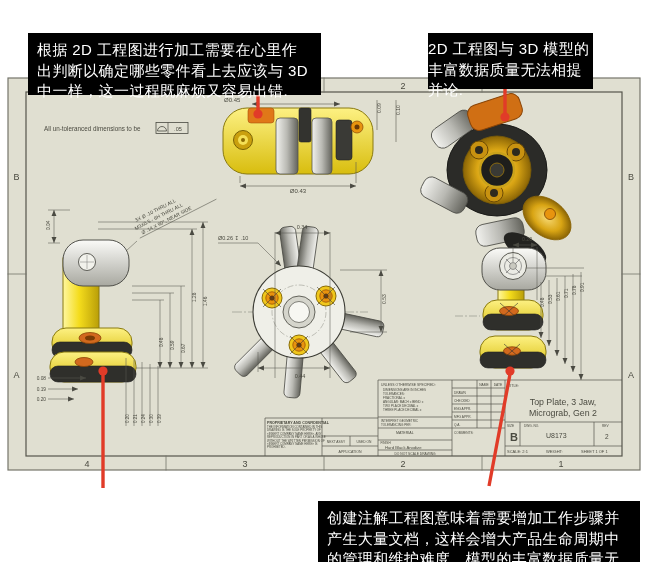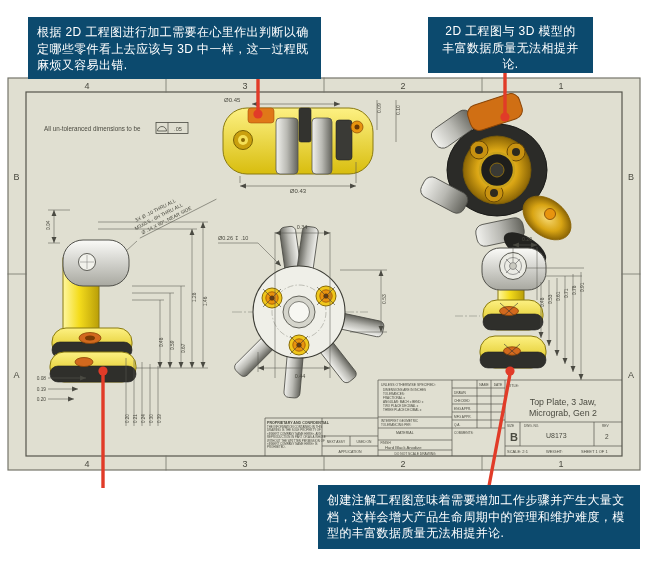--- a/index.html
+++ b/index.html
@@ -1,22 +1,22 @@
 <!DOCTYPE html>
 <html><head>
 <meta charset="utf-8">
 <style>
   html,body{margin:0;padding:0;background:#ffffff;}
   #canvas{position:relative;width:650px;height:562px;background:#ffffff;overflow:hidden;
           font-family:"Liberation Sans",sans-serif;}
   #sheet-svg{position:absolute;left:0;top:0;}
-  .callout{position:absolute;background:#0c4a6e;color:#ffffff;font-size:12px;line-height:1.38;
+  .callout{position:absolute;background:#000000;color:#ffffff;font-size:15px;line-height:1.38;
            letter-spacing:.4px;padding:7px 9px;box-sizing:border-box;
-           font-family:"Liberation Sans",sans-serif;}
-  .callout.small-pad{padding:6px 12px;text-align:center;}
+           font-family:"Liberation Sans",sans-serif;margin-top:16px;}
+  .callout.small-pad{padding:6px 0;}
   svg text{font-family:"Liberation Sans",sans-serif;fill:#4a4a40;}
 </style>
 </head>
 <body>
 
 <div id="canvas">
 
 <svg id="sheet-svg" width="650" height="562" viewBox="0 0 650 562">
   <defs>
     <marker id="ar" viewBox="0 0 10 10" refX="8.5" refY="5" markerWidth="7" markerHeight="7" orient="auto-start-reverse" markerUnits="userSpaceOnUse">

